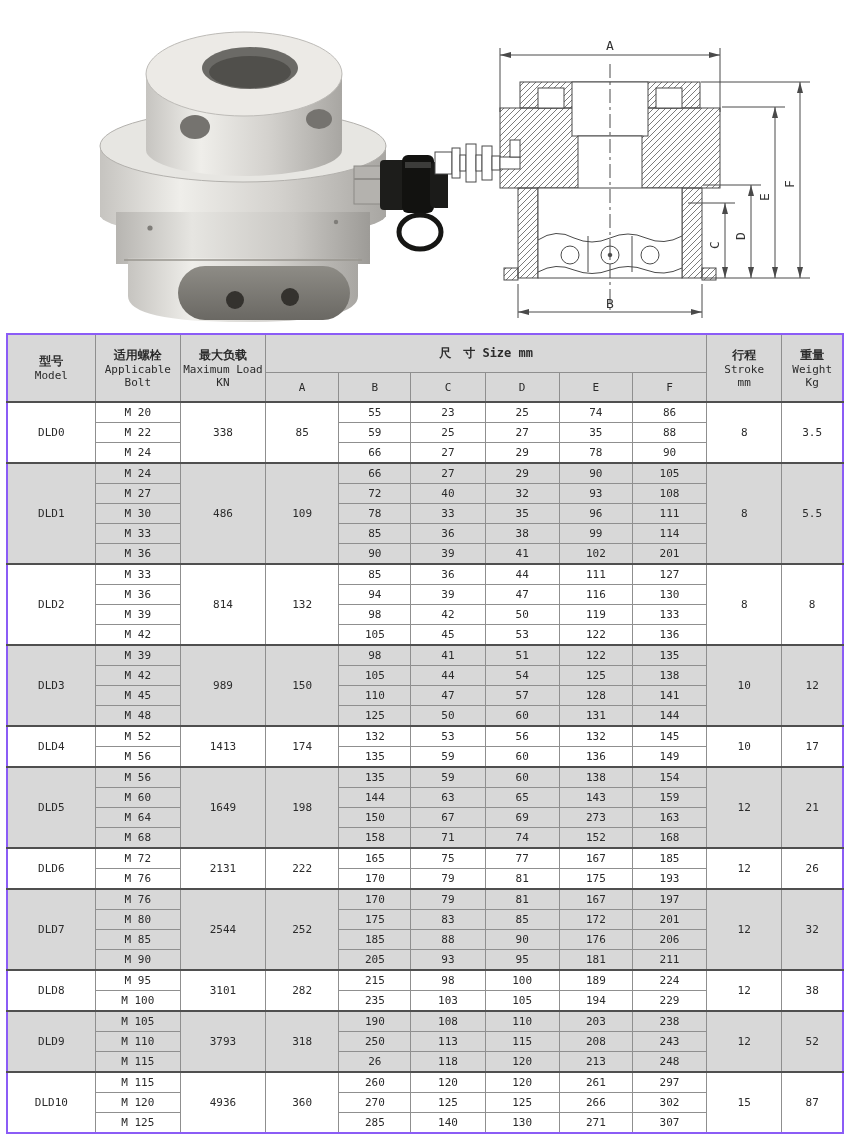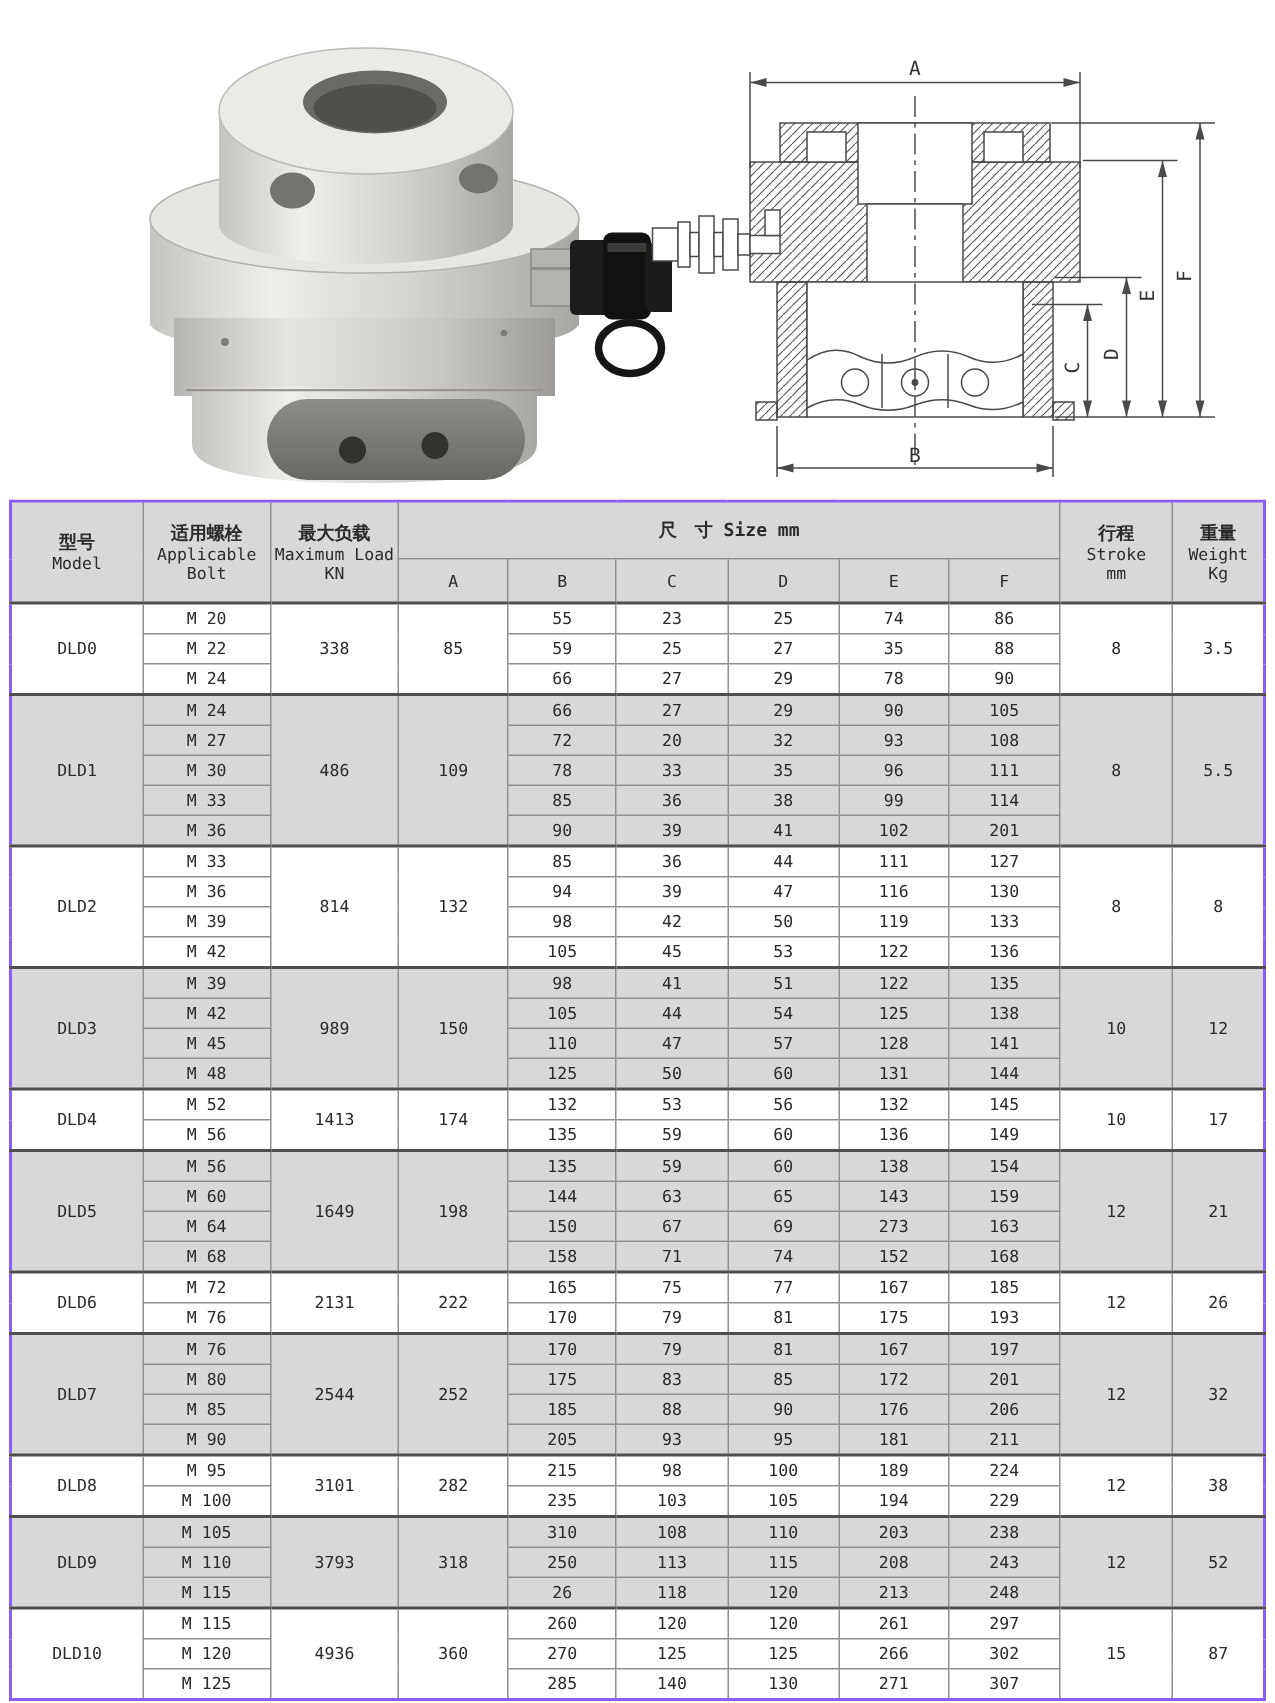--- a/index.html
+++ b/index.html
@@ -279,21 +279,21 @@
           <td>27</td>
           <td>29</td>
           <td>90</td>
           <td>105</td>
           <td rowspan="5">8</td>
           <td rowspan="5">5.5</td>
         </tr>
         <tr class="shaded">
           <td>M 27</td>
           <td>72</td>
-          <td>20</td>
+          <td>40</td>
           <td>32</td>
           <td>93</td>
           <td>108</td>
         </tr>
         <tr class="shaded">
           <td>M 30</td>
           <td>78</td>
           <td>33</td>
           <td>35</td>
           <td>96</td>
@@ -524,21 +524,21 @@
           <td>103</td>
           <td>105</td>
           <td>194</td>
           <td>229</td>
         </tr>
         <tr class="shaded group-start">
           <td rowspan="3">DLD9</td>
           <td>M 105</td>
           <td rowspan="3">3793</td>
           <td rowspan="3">318</td>
-          <td>310</td>
+          <td>190</td>
           <td>108</td>
           <td>110</td>
           <td>203</td>
           <td>238</td>
           <td rowspan="3">12</td>
           <td rowspan="3">52</td>
         </tr>
         <tr class="shaded">
           <td>M 110</td>
           <td>250</td>

